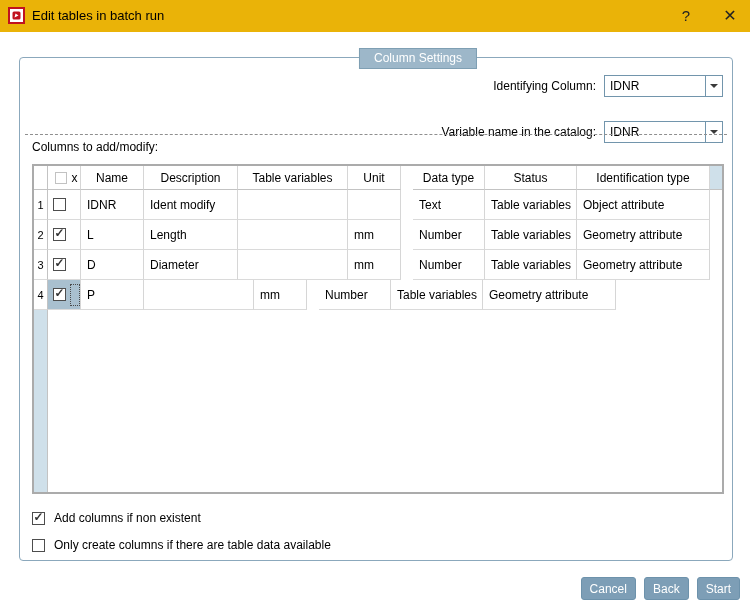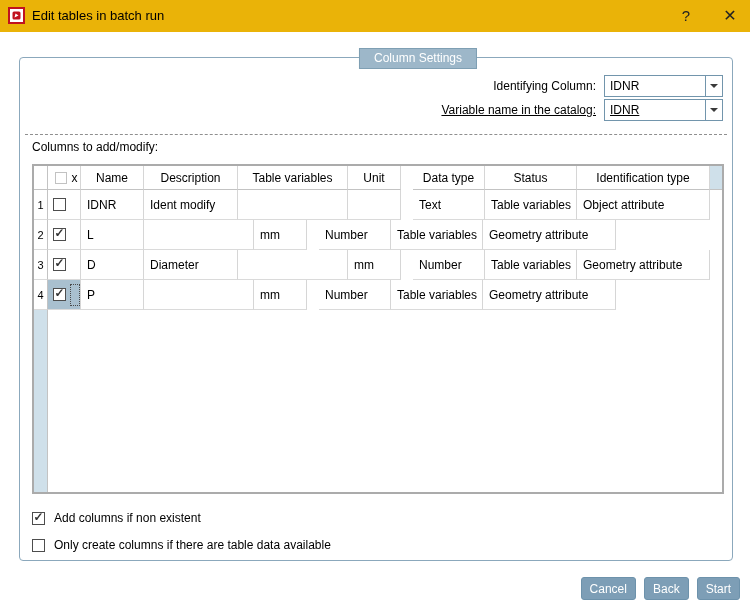--- a/index.html
+++ b/index.html
@@ -31,21 +31,21 @@
     border:1px solid var(--frame);border-radius:4px;background:#fff;
   }
   .legend{
     position:absolute;top:-10px;left:50%;transform:translateX(-50%);
     background:var(--accent);color:#fff;font-size:12px;
     padding:2px 14px 3px 14px;border:1px solid #7f9fb3;white-space:nowrap;margin-left:42px;
   }
   
   .field-row{position:absolute;right:9px;height:22px;display:flex;align-items:center;}
   .field-row.r1{top:17px;}
-  .field-row.r2{top:41px;text-decoration:underline;}
+  .field-row.r2{top:63px;}
   .field-label{font-size:12px;margin-right:8px;white-space:nowrap;}
   .combo{
     width:119px;height:22px;border:1px solid #7295ac;background:#fff;
     display:flex;align-items:stretch;
   }
   .combo-value{flex:1;font-size:12px;padding-left:5px;line-height:20px;overflow:hidden;white-space:nowrap;}
   .combo-arrow{width:17px;border-left:1px solid #7295ac;display:flex;align-items:center;justify-content:center;}
   .combo-arrow::after{content:"";width:0;height:0;border-left:4px solid transparent;border-right:4px solid transparent;border-top:4px solid #3a3a3a;}
   
   .dashed-sep{position:absolute;left:5px;right:5px;top:76px;border-top:1px dashed #8f8f8f;height:0;}
@@ -163,20 +163,21 @@
     <div class="g-cell c-dtype text">Text</div>
     <div class="g-cell c-status text">Table variables</div>
     <div class="g-cell c-idtype text">Object attribute</div>
   </div>
         <div class="g-row">
     <div class="g-cell c-num">2</div>
     <div class="g-cell c-x">
       <span class="cb checked"></span>
     </div>
     <div class="g-cell c-name text">L</div>
+    <div class="g-cell c-desc text">Length</div>
     <div class="g-cell c-tvar text"></div>
     <div class="g-cell c-unit text">mm</div>
     <div class="g-cell c-dtype text">Number</div>
     <div class="g-cell c-status text">Table variables</div>
     <div class="g-cell c-idtype text">Geometry attribute</div>
   </div>
         <div class="g-row">
     <div class="g-cell c-num">3</div>
     <div class="g-cell c-x">
       <span class="cb checked"></span>

